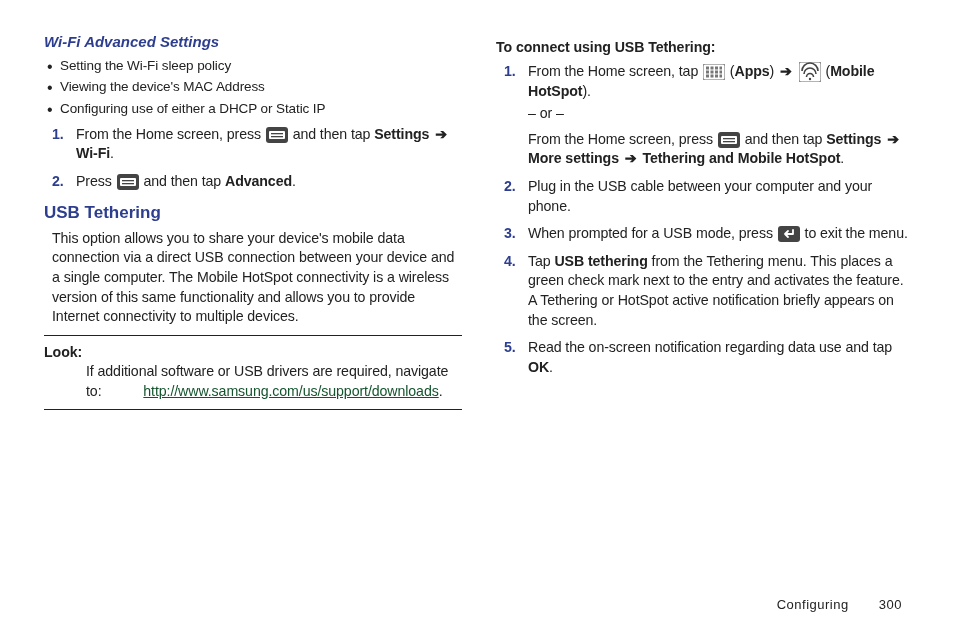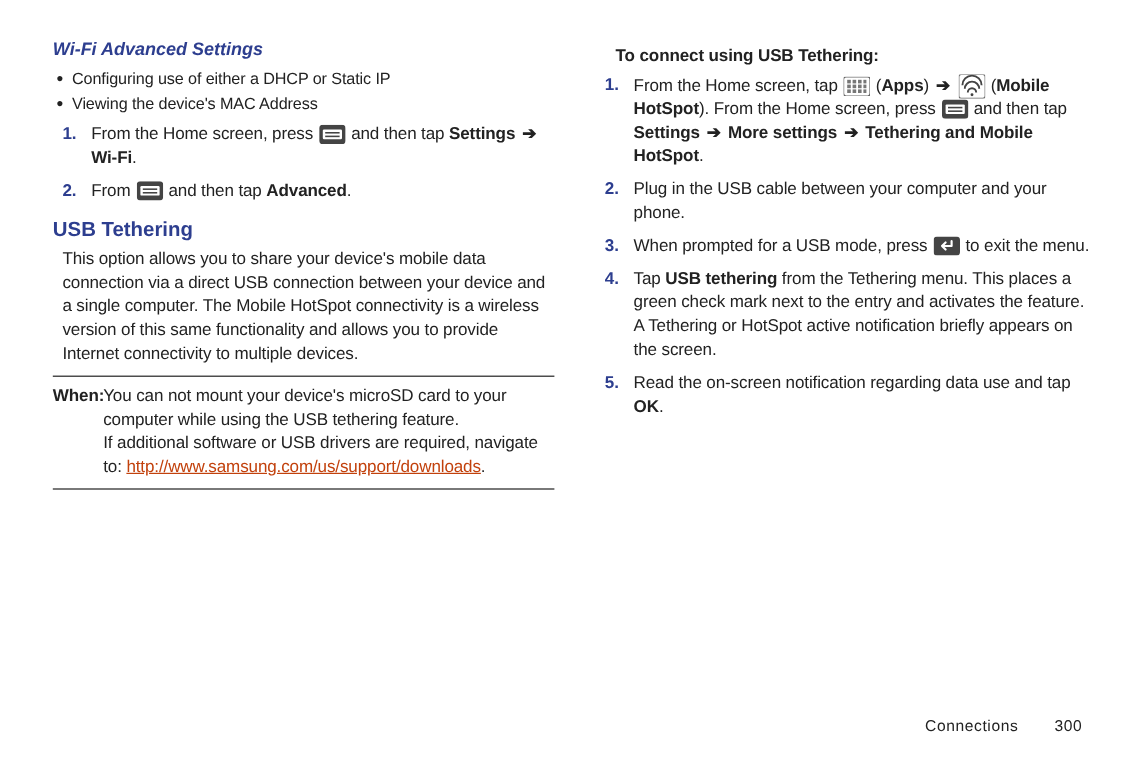--- a/index.html
+++ b/index.html
@@ -99,22 +99,23 @@
     padding-left: 42px;
     position: relative;
   }
   .note-block .note-label {
     position: absolute;
     left: 0;
     top: 0;
     font-weight: 700;
   }
   a.link {
-    color: #c2410c;
+    color: #14532d;
     text-decoration: underline;
+    margin-left: 38px;
   }
   .b { font-weight: 700; }
   .arrow { font-weight: 700; padding: 0 2px; }
   .icon {
     display: inline-block;
     vertical-align: -4px;
     width: 22px;
     height: 16px;
     margin: 0 1px;
   }
@@ -134,74 +135,75 @@
 <body>
 
 <div class="page">
 
   <div class="col">
 
     <div class="h-italic">Wi-Fi Advanced Settings</div>
 
 
     <ul class="bullets">
+      <li>Setting the Wi-Fi sleep policy</li>
+      <li>Viewing the device's MAC Address</li>
       <li>Configuring use of either a DHCP or Static IP</li>
-      <li>Viewing the device's MAC Address</li>
     </ul>
 
 
     <ol class="steps">
       <li>
         <span>From the Home screen, press </span>
         <span class="icon">
           <svg viewBox="0 0 22 16">
               <rect x="0" y="0" width="22" height="16" rx="3" fill="#444"></rect>
               <rect x="3" y="4" width="16" height="8" rx="1" fill="#fff"></rect>
               <rect x="5" y="6" width="12" height="1.3" fill="#444"></rect>
               <rect x="5" y="9" width="12" height="1.3" fill="#444"></rect>
             </svg>
         </span>
         <span> and then tap </span>
         <span class="b">Settings</span>
         <span class="arrow">➔</span>
         <span class="b">Wi-Fi</span>.
       </li>
       <li>
-        <span>From </span>
+        <span>Press </span>
         <span class="icon">
           <svg viewBox="0 0 22 16">
               <rect x="0" y="0" width="22" height="16" rx="3" fill="#444"></rect>
               <rect x="3" y="4" width="16" height="8" rx="1" fill="#fff"></rect>
               <rect x="5" y="6" width="12" height="1.3" fill="#444"></rect>
               <rect x="5" y="9" width="12" height="1.3" fill="#444"></rect>
             </svg>
         </span>
         <span> and then tap </span>
         <span class="b">Advanced</span>.
       </li>
     </ol>
 
     <div class="h-section">USB Tethering</div>
 
     <p class="intro">This option allows you to share your device's mobile data connection via a direct USB connection between your device and a single computer. The Mobile HotSpot connectivity is a wireless version of this same functionality and allows you to provide Internet connectivity to multiple devices.</p>
 
     <div class="note-block">
       <div class="note-body">
-        <span class="note-label">When:</span>
-        <span>You can not mount your device's microSD card to your computer while using the USB tethering feature.</span><br>
+        <span class="note-label">Look:</span>
+        <br>
         <span>If additional software or USB drivers are required, navigate to: </span>
         <a class="link" href="#">http://www.samsung.com/us/support/downloads</a><span>.</span>
       </div>
     </div>
 
   </div>
 
   <div class="col">
 
-    <div class="sub-heading" style="margin-left:17px;">To connect using USB Tethering:</div>
+    <div class="sub-heading" style="margin-left:0;">To connect using USB Tethering:</div>
 
     <ol class="steps">
       <li>
         <span>From the Home screen, tap </span>
         <span class="icon">
           <svg viewBox="0 0 22 16">
               <rect x="0" y="0" width="22" height="16" rx="2" fill="none" stroke="#666" stroke-width="1"></rect>
           <rect x="3" y="2.5" width="3" height="3" fill="#777"></rect>
               <rect x="7.5" y="2.5" width="3" height="3" fill="#777"></rect>
               <rect x="12" y="2.5" width="3" height="3" fill="#777"></rect>
@@ -221,20 +223,21 @@
         <span class="icon" style="vertical-align:-6px; height:20px;">
           <svg viewBox="0 0 22 20">
               <rect x="0" y="0" width="22" height="20" rx="2" fill="none" stroke="#666" stroke-width="1"></rect>
           <path d="M3 9 A8 8 0 0 1 19 9" fill="none" stroke="#444" stroke-width="1.6"></path>
           <path d="M5 12 A6 6 0 0 1 17 12" fill="none" stroke="#444" stroke-width="1.6"></path>
           <path d="M7.5 15 A3.5 3.5 0 0 1 14.5 15" fill="none" stroke="#444" stroke-width="1.6"></path>
           <circle cx="11" cy="17" r="1.2" fill="#444"></circle>
           </svg>
         </span>
         (<span class="b">Mobile HotSpot</span>).
+        <div class="or-line">– or –</div>
 
         <span>From the Home screen, press </span>
         <span class="icon">
           <svg viewBox="0 0 22 16">
               <rect x="0" y="0" width="22" height="16" rx="3" fill="#444"></rect>
               <rect x="3" y="4" width="16" height="8" rx="1" fill="#fff"></rect>
               <rect x="5" y="6" width="12" height="1.3" fill="#444"></rect>
               <rect x="5" y="9" width="12" height="1.3" fill="#444"></rect>
             </svg>
         </span>
@@ -268,15 +271,15 @@
       <li>
         <span>Read the on-screen notification regarding data use and tap </span><span class="b">OK</span><span>.</span>
       </li>
     </ol>
 
   </div>
 
 </div>
 
 <div class="footer">
-  <span>Connections</span>
+  <span>Configuring</span>
   <span class="pn">300</span>
 </div>
 
 </body></html>

